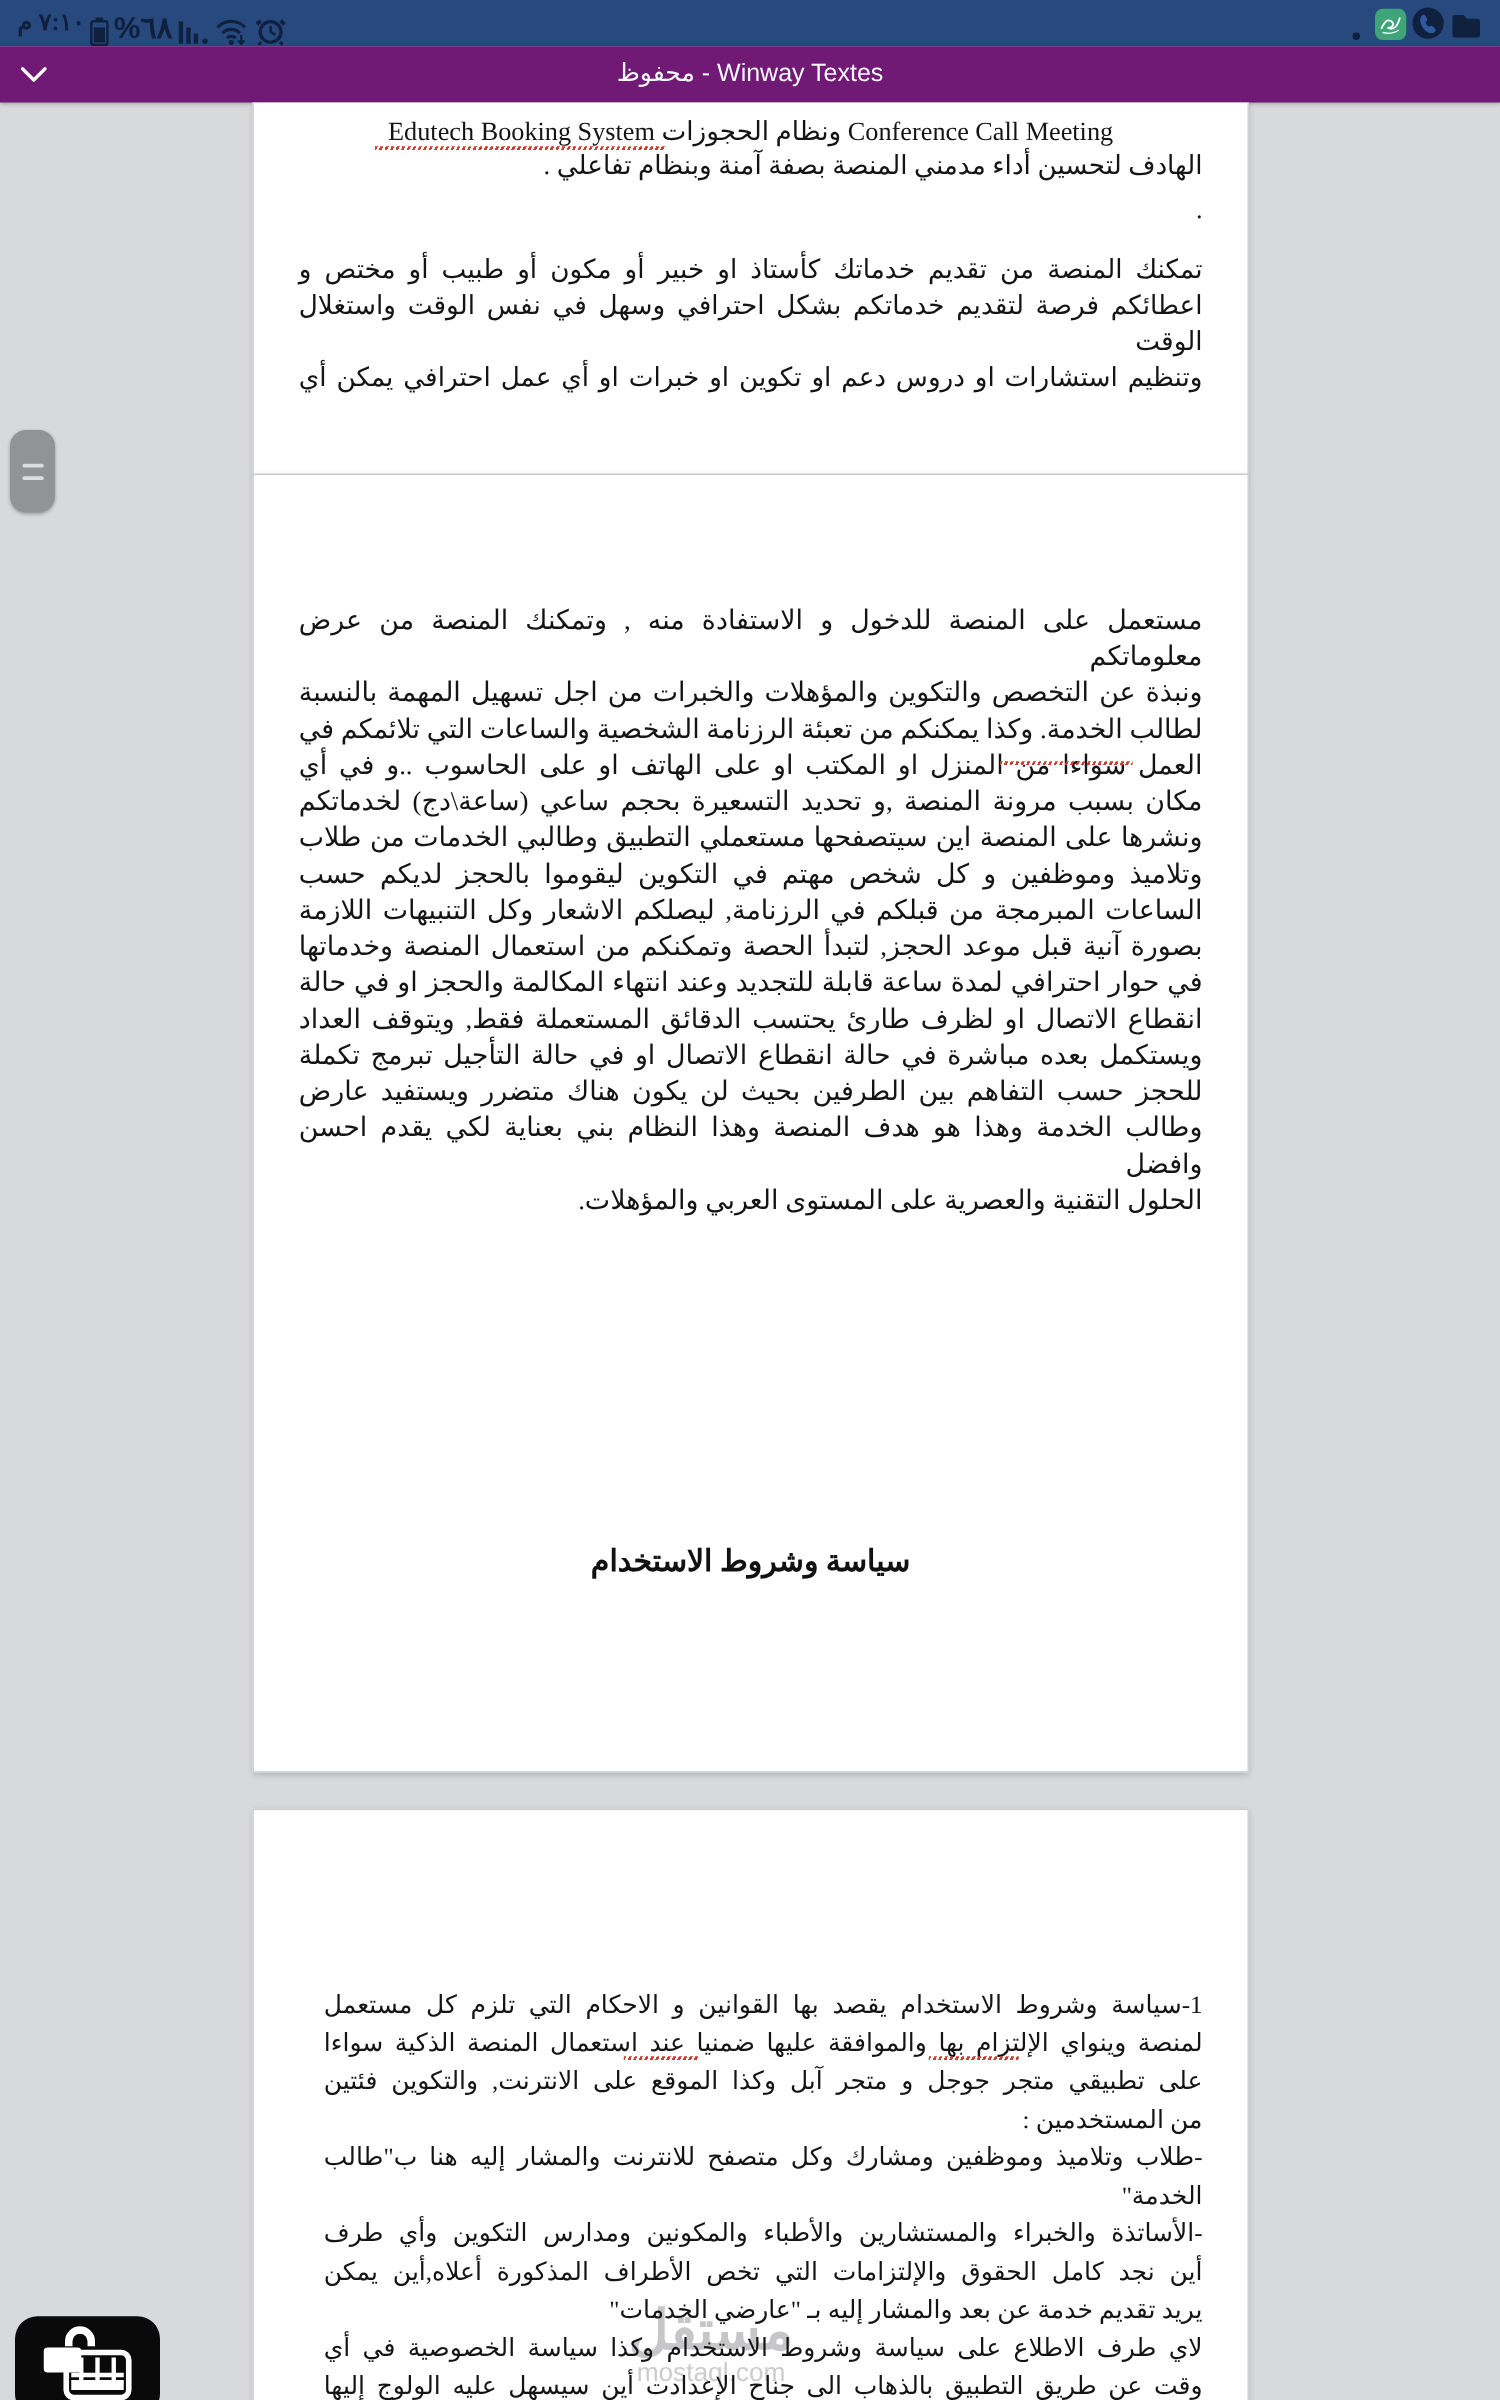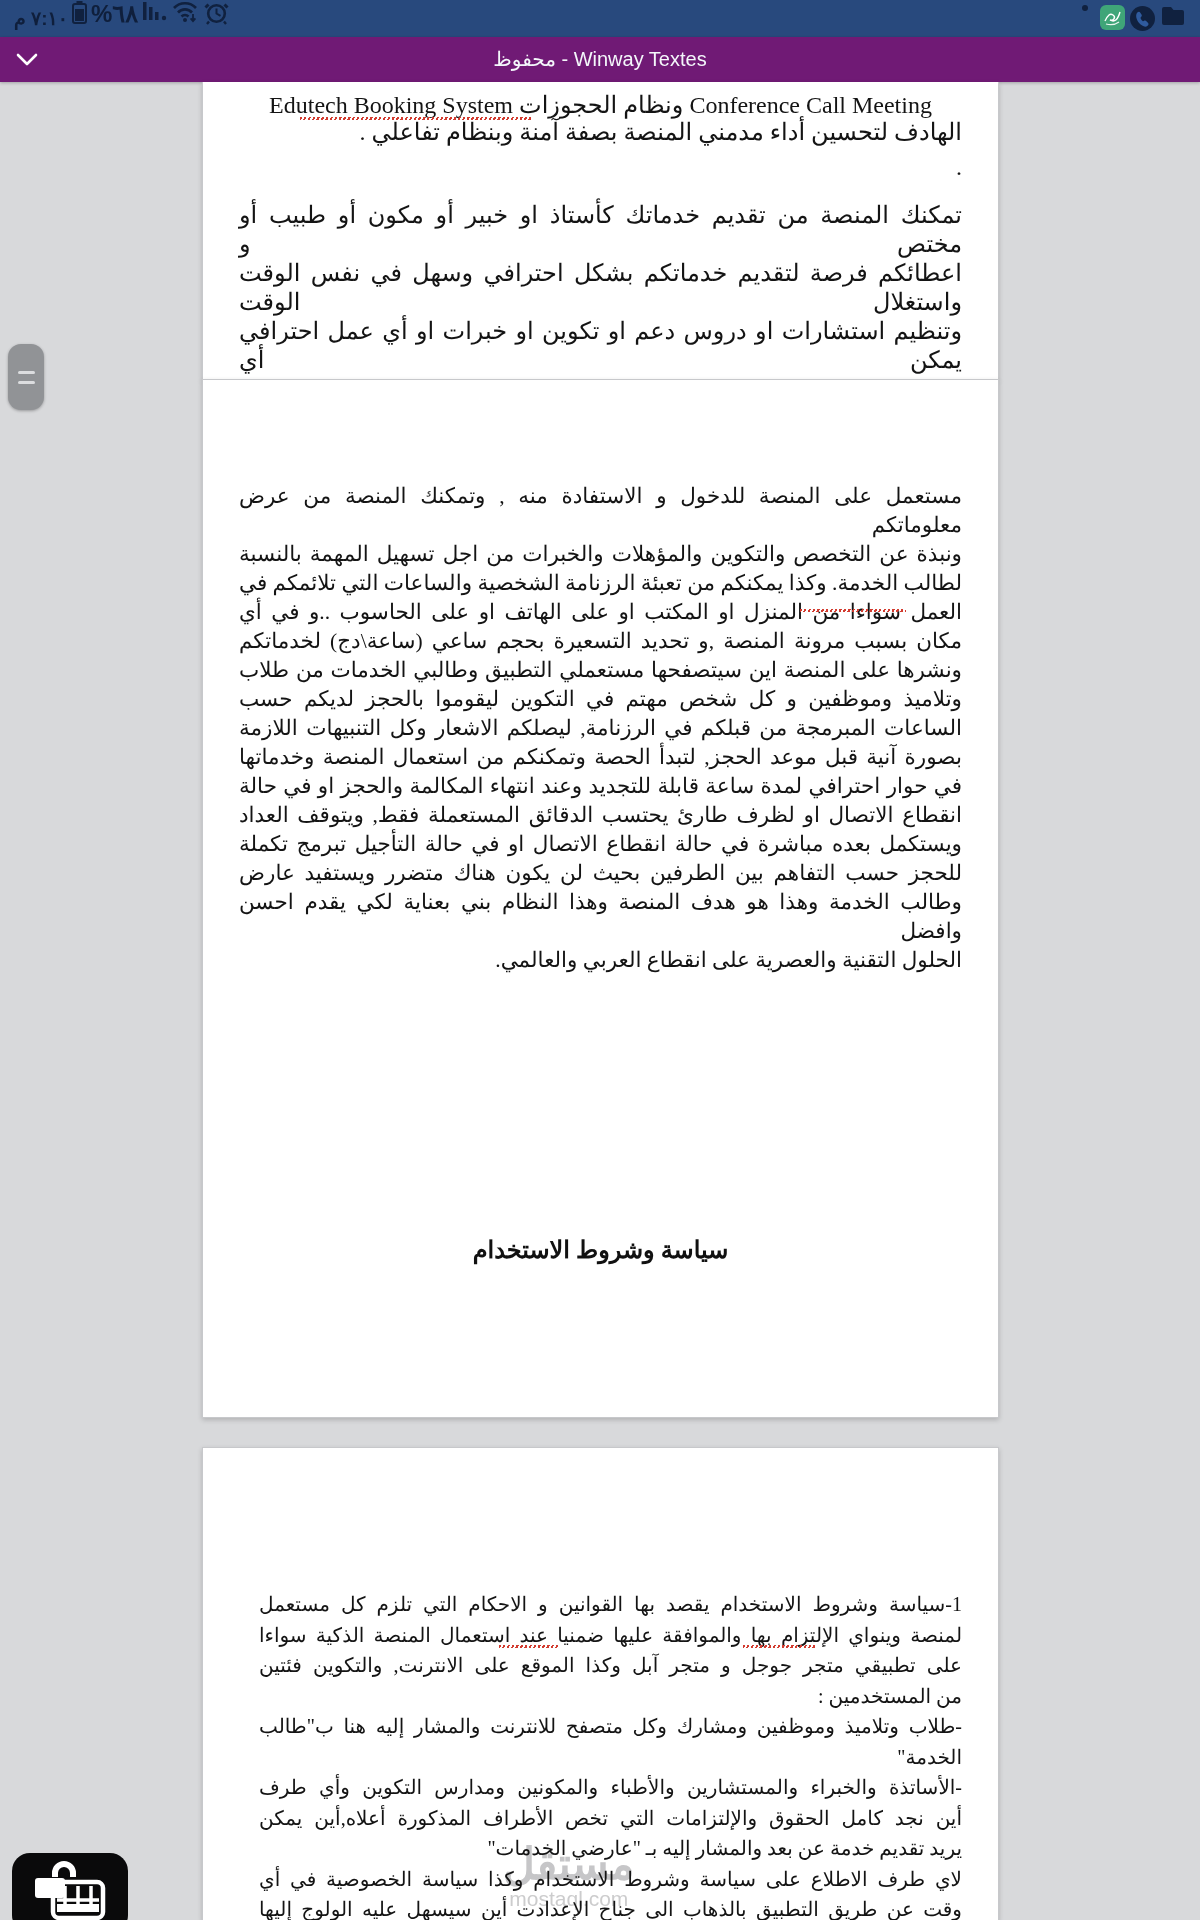--- a/index.html
+++ b/index.html
@@ -7,21 +7,21 @@
   .screen {
     position:relative; width:1200px; height:1920px; overflow:hidden;
     background:#d8d9db; font-family:"Liberation Serif", serif;
   }
   
   .status-bar {
     position:absolute; top:0; left:0; width:1200px; height:37px;
     background:#28497d; display:flex; align-items:center;
     justify-content:space-between; padding:0 14px;
   }
-  .sb-group { display:flex; align-items:flex-start; gap:4px; }
+  .sb-group { display:flex; align-items:flex-end; gap:4px; }
   .sb-time {
     direction:rtl; color:#0f1f3c; font-family:"Liberation Sans", sans-serif;
     font-size:19px; font-weight:bold; line-height:37px;
   }
   .sb-pct {
     direction:rtl; color:#0f1f3c; font-family:"Liberation Sans", sans-serif;
     font-size:24px; font-weight:bold;
   }
   .sb-ico { display:inline-flex; align-items:center; }
   .notif-dot { width:6px; height:6px; border-radius:50%; background:#10213f; margin-right:8px; }
@@ -46,21 +46,21 @@
     position:absolute; left:202px; width:797px; background:#fff;
     border:1px solid #c7c8cb; box-shadow:0 2px 5px rgba(0,0,0,.18);
   }
   #page1 { top:82px;  height:298px;  padding:10px 36px 0; border-top:none; }
   #page2 { top:379px; height:1039px; padding:102px 36px 0; }
   #page3 { top:1447px; height:474px; padding:141px 36px 0; overflow:hidden; }
   .line {
     position:relative; z-index:1; direction:rtl; color:#141414;
     font-size:21.5px; line-height:29px; text-align:right;
   }
-  #page1 .line { line-height:27px; font-size:24px; }
+  #page1 .line { line-height:27px; font-size:21px; }
   #page1 .pline { line-height:29px; }
   #page3 .line { font-size:20px; line-height:30.5px;margin-left:20px; }
   .j { text-align:justify; text-align-last:justify; }
   .c { text-align:center; }
   .dotline { margin-top:8px; }
   .para-start { margin-top:20px; }
   .doc-heading {
     margin-top:259px; direction:rtl; text-align:center; color:#111;
     font-size:24px; font-weight:bold; line-height:32px;
   }
@@ -181,21 +181,21 @@
     <div class="line j">مكان بسبب مرونة المنصة ,و تحديد التسعيرة بحجم ساعي  (ساعة\دج) لخدماتكم</div>
     <div class="line j">ونشرها على المنصة اين سيتصفحها مستعملي التطبيق وطالبي الخدمات من طلاب</div>
     <div class="line j">وتلاميذ وموظفين و كل شخص مهتم في التكوين ليقوموا بالحجز لديكم حسب</div>
     <div class="line j">الساعات المبرمجة من قبلكم في الرزنامة, ليصلكم الاشعار  وكل التنبيهات اللازمة</div>
     <div class="line j">بصورة آنية قبل موعد الحجز, لتبدأ الحصة وتمكنكم من استعمال المنصة وخدماتها</div>
     <div class="line j">في حوار احترافي لمدة ساعة قابلة للتجديد وعند انتهاء المكالمة والحجز او في حالة</div>
     <div class="line j">انقطاع الاتصال او لظرف طارئ يحتسب الدقائق المستعملة فقط, ويتوقف العداد</div>
     <div class="line j">ويستكمل بعده مباشرة في حالة انقطاع الاتصال او في حالة التأجيل تبرمج تكملة</div>
     <div class="line j">للحجز حسب التفاهم بين الطرفين بحيث لن يكون هناك متضرر ويستفيد عارض</div>
     <div class="line j">وطالب الخدمة وهذا هو هدف المنصة وهذا النظام بني بعناية لكي يقدم احسن وافضل</div>
-    <div class="line">الحلول التقنية والعصرية على انقطاع العربي والعالمي.</div>
+    <div class="line">الحلول التقنية والعصرية على المستوى العربي والمؤهلات.</div>
     <div class="doc-heading">سياسة وشروط الاستخدام</div>
   </div>
 
   <div class="page" id="page3">
     <div class="watermark">
       <div class="wm-ar">مستقل</div>
       <div class="wm-url">mostaql.com</div>
     </div>
     <div class="line j">1-سياسة وشروط الاستخدام يقصد بها القوانين و الاحكام التي تلزم كل مستعمل</div>
     <div class="line j">لمنصة وينواي الإلتزام بها والموافقة عليها ضمنيا عند استعمال المنصة الذكية سواءا</div>

